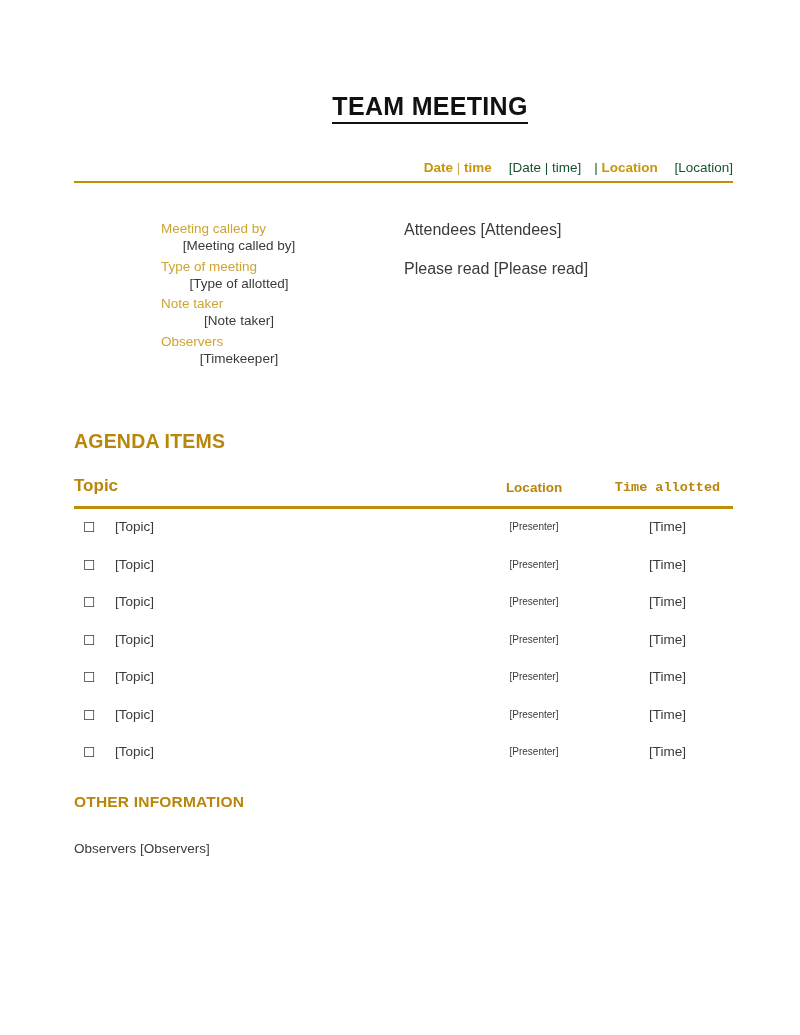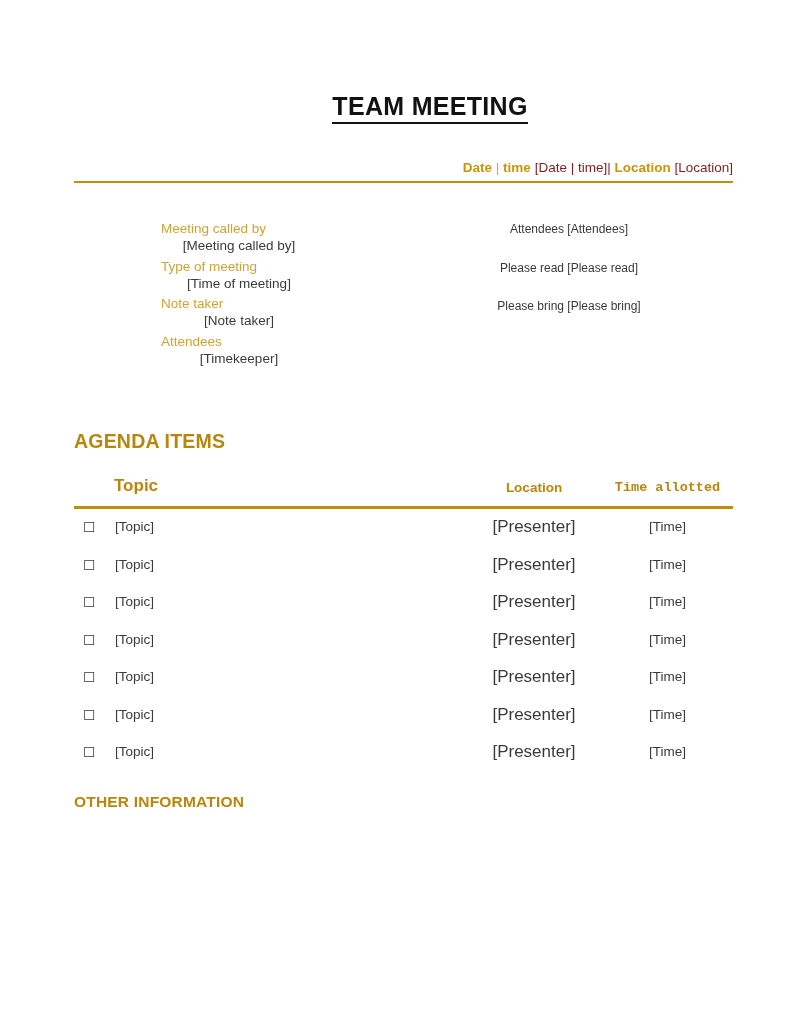--- a/index.html
+++ b/index.html
@@ -53,21 +53,22 @@
   }
   .meta-line .lbl {
     color: #C8960C;
     font-weight: bold;
   }
   .meta-line .sep {
     color: #C9A85C;
     font-weight: normal;
   }
   .meta-line .val {
-    color: #7f1d1d;
+    color: #14532d;
+    margin-left: 13px;
   }
 
   .rule-top {
     position: absolute;
     top: 181px;
     left: 74px;
     width: 659px;
     height: 2px;
     background: #BE8F09;
   }
@@ -102,23 +103,22 @@
     line-height: 17px;
   }
   .info-value {
     color: #3a3a3a;
     font-size: 13.5px;
     line-height: 17px;
   }
   .info-right-row {
     height: 38.5px;
     color: #3a3a3a;
-    font-size: 12px;
-    line-height: 17px;
-    text-align: center;
+    font-size: 16px;
+    line-height: 17px;
   }
 
   
   .section-heading {
     position: absolute;
     left: 74px;
     color: #B8860B;
     font-weight: bold;
     letter-spacing: 0.2px;
   }
@@ -143,21 +143,20 @@
     position: relative;
     height: 25px;
   }
   .th-topic {
     position: absolute;
     left: 0;
     top: -2px;
     font-size: 17px;
     font-weight: bold;
     color: #B8860B;
-    margin-left: 40px;
   }
   .th-presenter {
     position: absolute;
     left: 400px;
     top: 2px;
     width: 120px;
     text-align: center;
     font-size: 13.5px;
     font-weight: bold;
     color: #B8860B;
@@ -208,21 +207,21 @@
     font-size: 13.5px;
     color: #3a3a3a;
     line-height: 17px;
   }
   .cell-presenter {
     position: absolute;
     left: 400px;
     top: 0px;
     width: 120px;
     text-align: center;
-    font-size: 17px;
+    font-size: 10px;
     color: #3a3a3a;
     line-height: 17px;
   }
   .cell-time {
     position: absolute;
     left: 528px;
     top: 0px;
     width: 131px;
     text-align: center;
     font-size: 13.5px;
@@ -262,39 +261,38 @@
     <div class="info-grid">
       <div class="info-left">
 
         <div class="info-row">
           <div class="info-label">Meeting called by</div>
           <div class="info-value">[Meeting called by]</div>
         </div>
 
         <div class="info-row">
           <div class="info-label">Type of meeting</div>
-          <div class="info-value">[Time of meeting]</div>
+          <div class="info-value">[Type of allotted]</div>
         </div>
 
 
         <div class="info-row">
           <div class="info-label">Note taker</div>
           <div class="info-value">[Note taker]</div>
         </div>
 
         <div class="info-row">
-          <div class="info-label">Attendees</div>
+          <div class="info-label">Observers</div>
           <div class="info-value">[Timekeeper]</div>
         </div>
 
       </div>
       <div class="info-right">
         <div class="info-right-row">Attendees [Attendees]</div>
         <div class="info-right-row">Please read [Please read]</div>
-        <div class="info-right-row">Please bring [Please bring]</div>
       </div>
     </div>
   </div>
 
   <div class="section-heading" id="agenda-heading">AGENDA ITEMS</div>
 
   <div class="agenda-table">
     <div class="agenda-head">
       <div class="th-topic">Topic</div>
       <div class="th-presenter">Location</div>
@@ -352,15 +350,16 @@
         <span class="cell-presenter">[Presenter]</span>
         <span class="cell-time">[Time]</span>
       </div>
 
     </div>
   </div>
 
   <div class="section-heading" id="other-heading">OTHER INFORMATION</div>
 
   <div class="other-list">
+    <div class="other-row">Observers [Observers]</div>
   </div>
 
 </div>
 
 </body></html>

